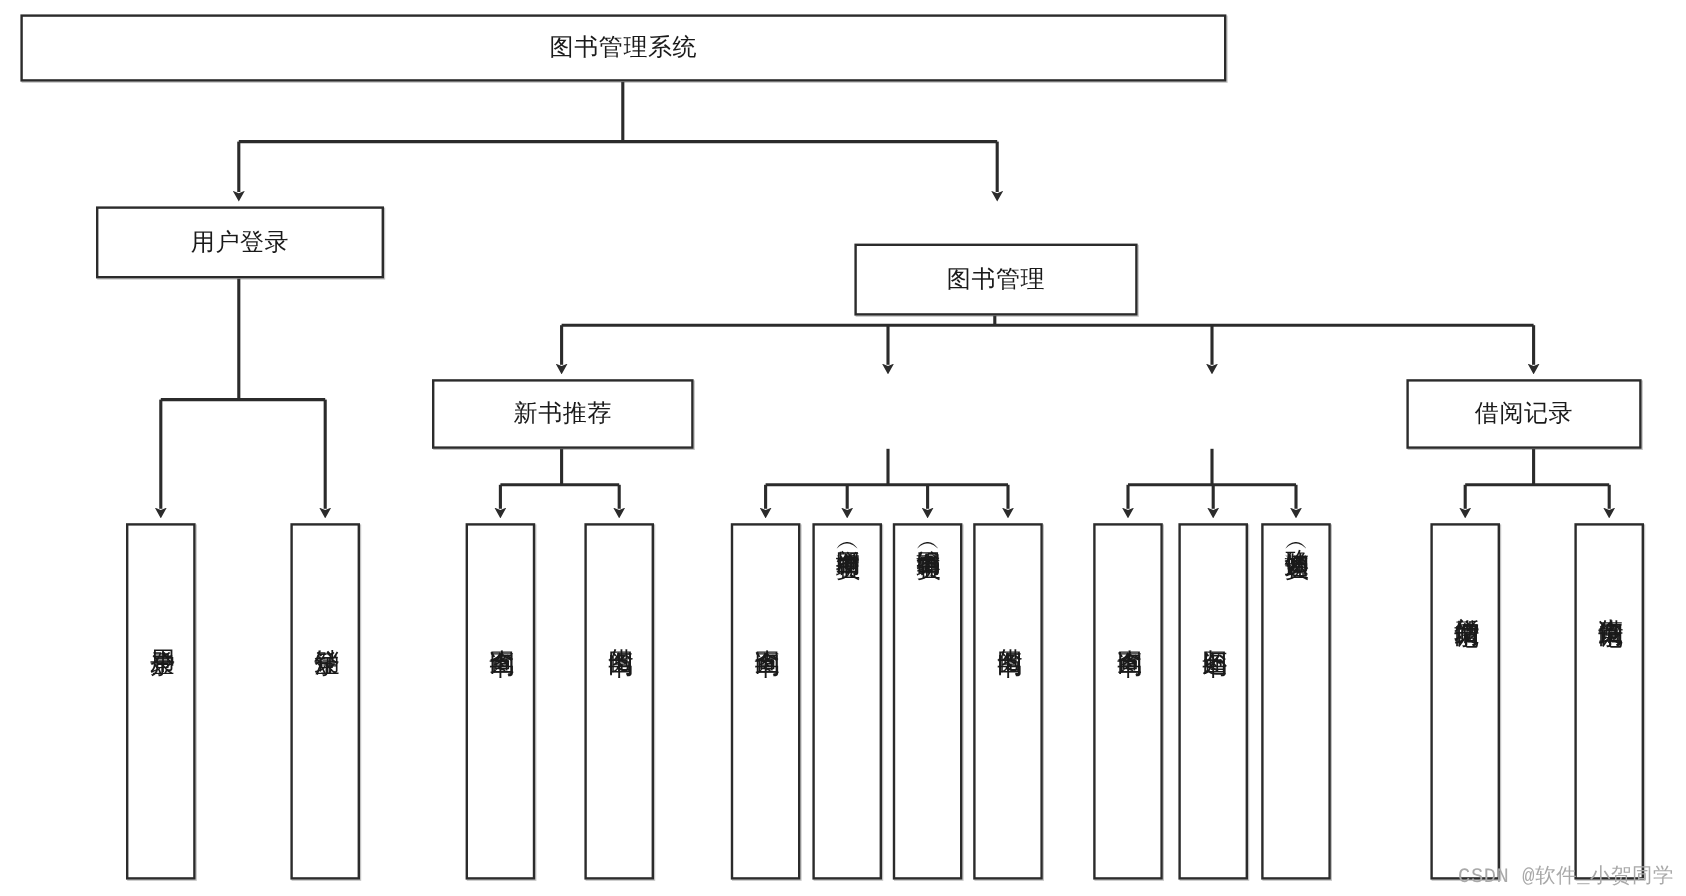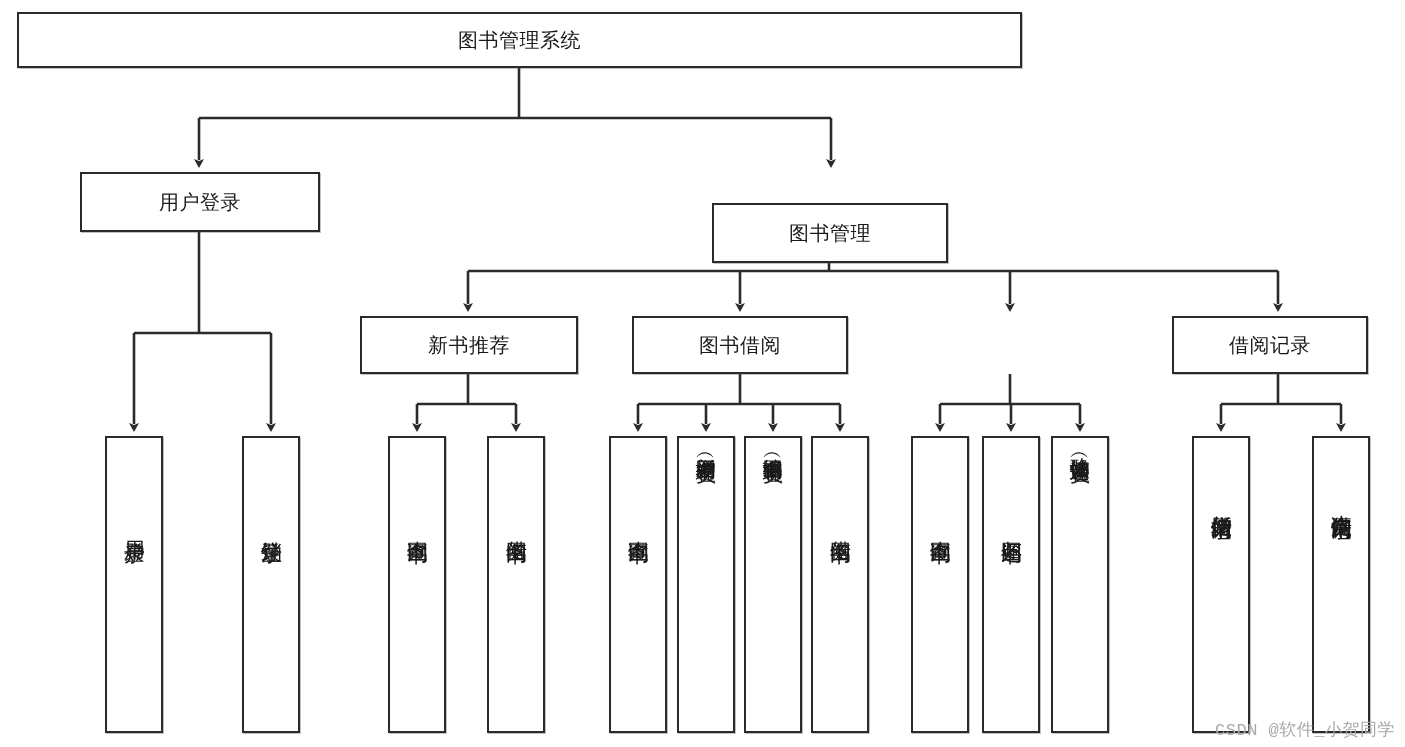--- a/index.html
+++ b/index.html
@@ -150,23 +150,20 @@
   <div class="node node-l2" id="n-l2-0" style="left: 80px; top: 172px; width: 240px; height: 60px;">
     <span class="label">用户登录</span>
   </div>
   <div class="node node-l2" id="n-l2-1" style="left: 712px; top: 172px; width: 236px; height: 60px; margin-top: 31px;">
     <span class="label">图书管理</span>
   </div>
 
   <div class="node node-l3" id="n-l3-0" style="left: 360px; top: 316px; width: 218px; height: 58px;">
     <span class="label">新书推荐</span>
   </div>
-  <div class="node node-l3" id="n-l3-1" style="left: 632px; top: 316px; width: 216px; height: 58px;">
-    <span class="label">图书借阅</span>
-  </div>
   <div class="node node-l3" id="n-l3-3" style="left: 1172px; top: 316px; width: 196px; height: 58px;">
     <span class="label">借阅记录</span>
   </div>
 
   <div class="node node-leaf low-text" id="n-leaf-0" style="left: 105px; top: 436px; width: 58px; height: 297px;">
     <span class="label">用户登录</span>
   </div>
   <div class="node node-leaf low-text" id="n-leaf-1" style="left: 242px; top: 436px; width: 58px; height: 297px;">
     <span class="label">注销登录</span>
   </div>

